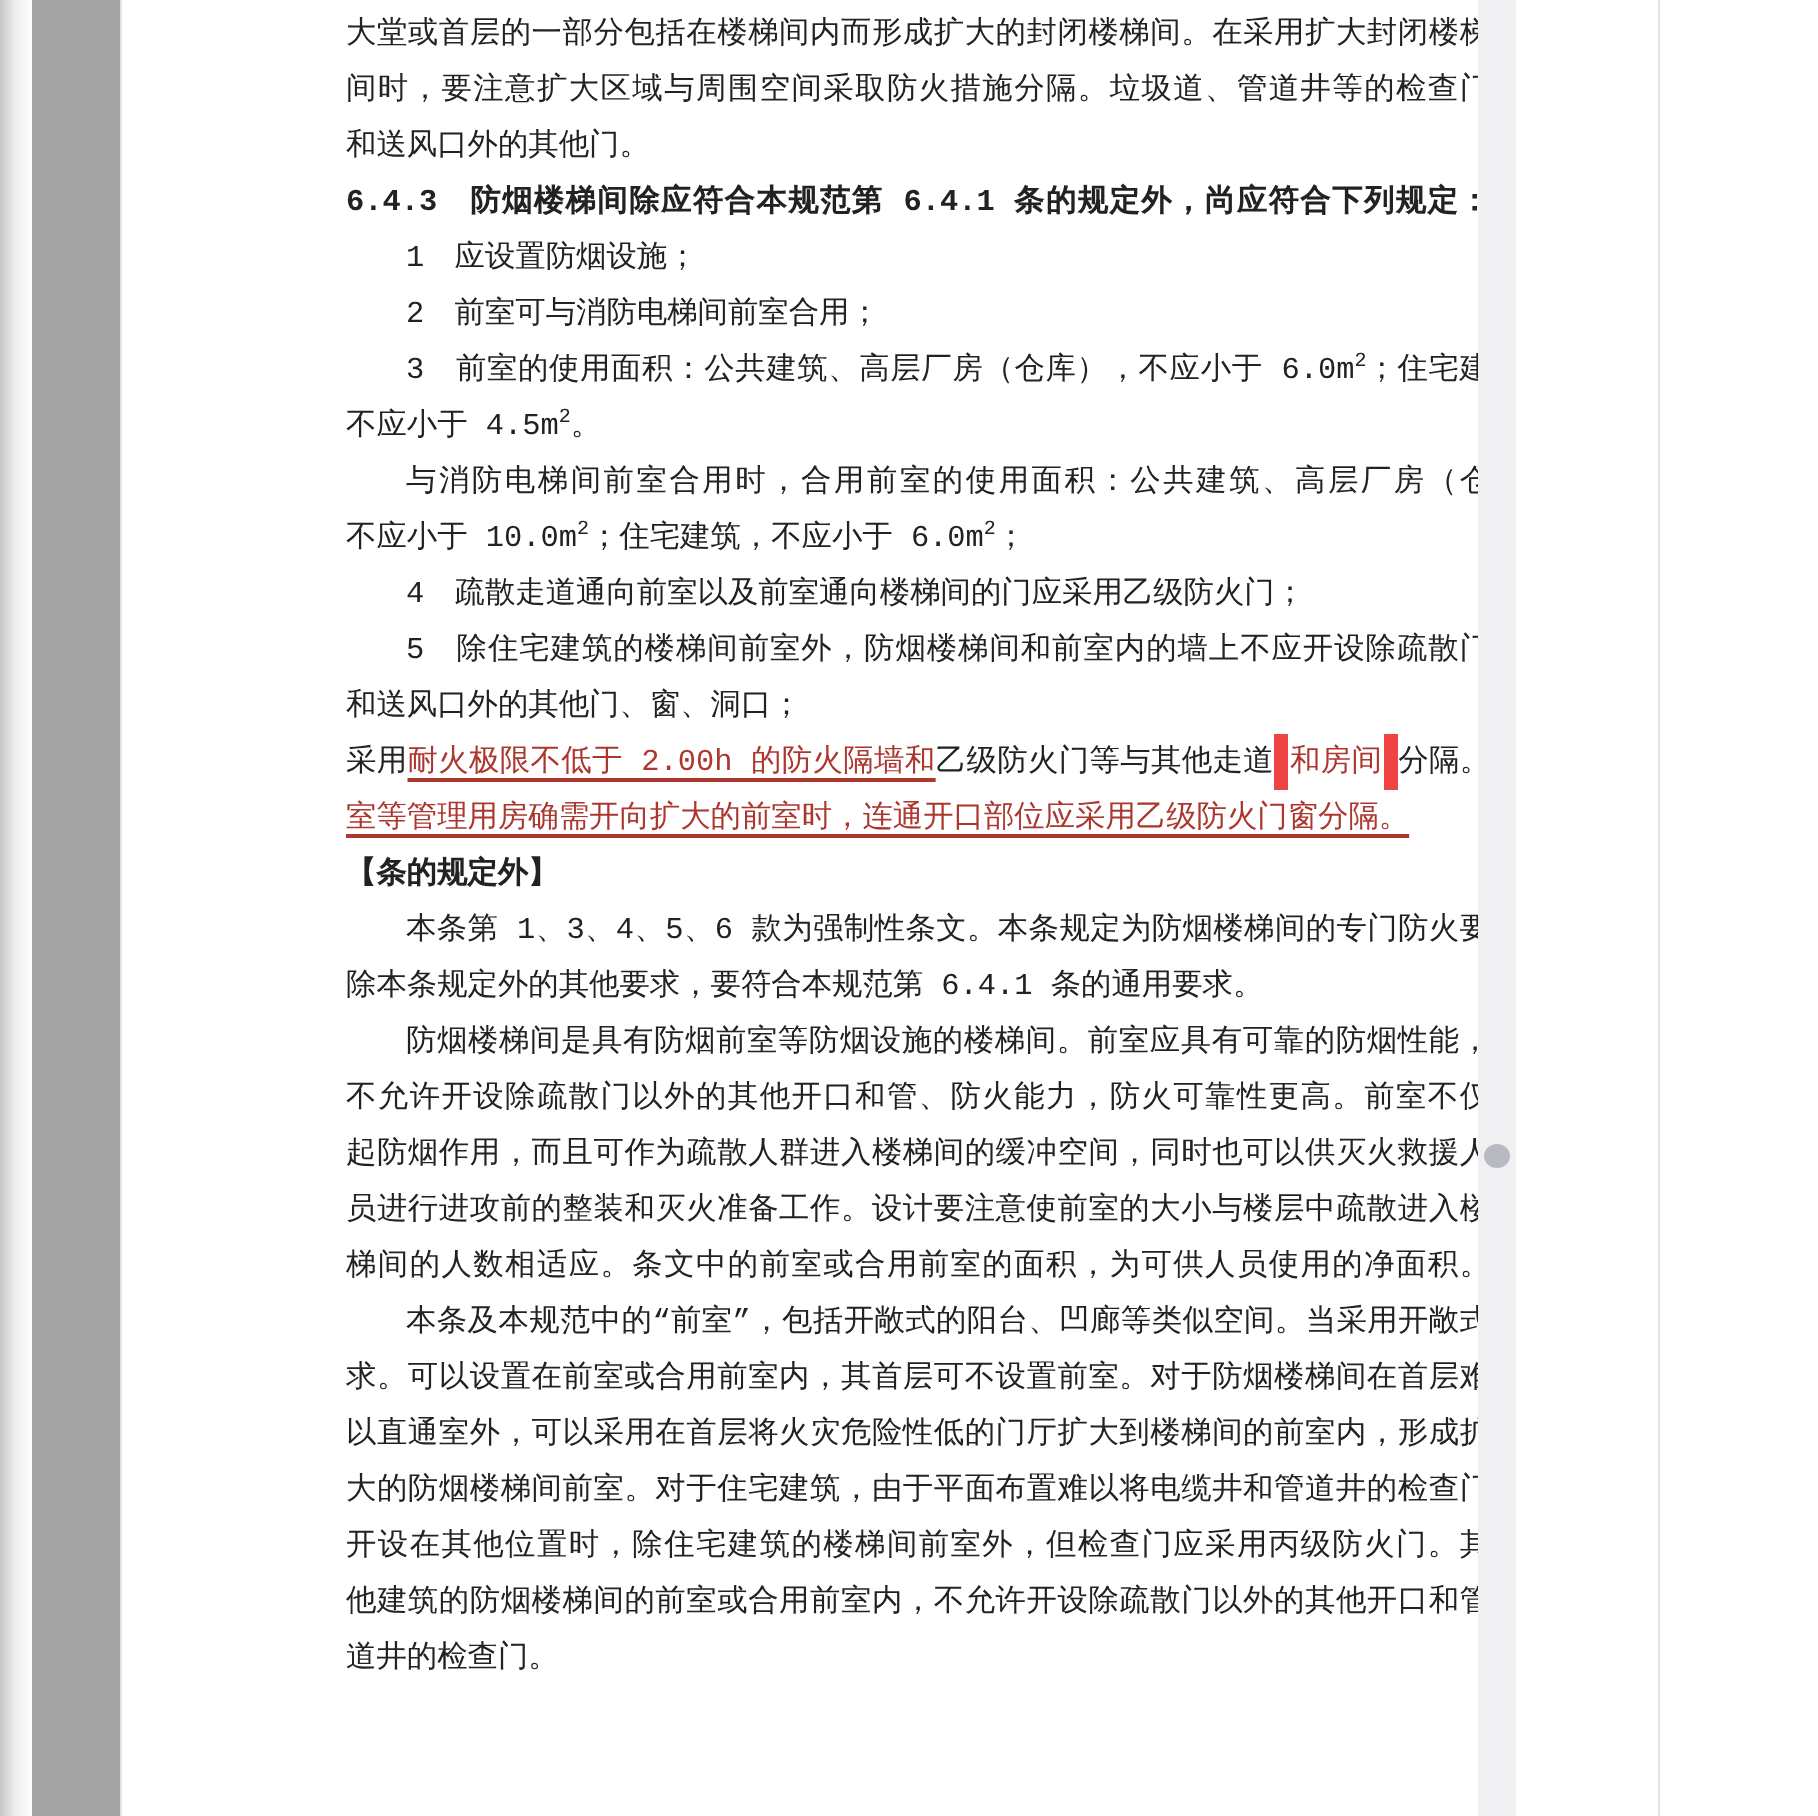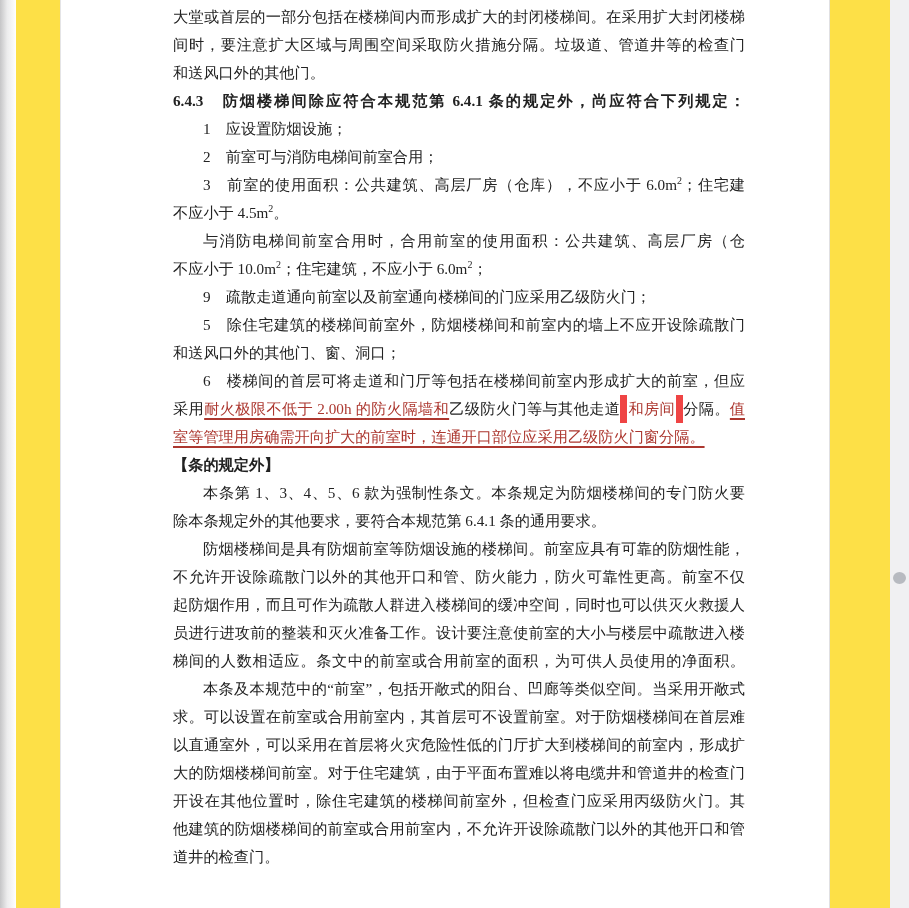--- a/index.html
+++ b/index.html
@@ -6,23 +6,24 @@
     margin: 0;
     padding: 0;
     width: 909px;
     height: 908px;
     background: #ffffff;
     overflow: hidden;
     font-family: "Liberation Serif", "DejaVu Serif", serif;
   }
   .viewer {
     position: relative;
-    width: 909px;
+    width: 758px;
     height: 908px;
-    background: #fde047;
+    background: #a3a3a3;
+    font-family: Liberation Mono, monospace;
   }
   .left-shadow {
     position: absolute;
     left: 0; top: 0; bottom: 0;
     width: 16px;
     background: linear-gradient(to right, #c5c5c7 0%, #ececed 45%, #ffffff 100%);
     pointer-events: none;
   }
   .page {
     position: absolute;
@@ -101,24 +102,23 @@
         <div class="line fill"><span class="r-n">大堂或首层的一部分包括在楼梯间内而形成扩大的封闭楼梯间。在采用扩大封闭楼梯</span></div>
         <div class="line fill"><span class="r-n">间时，要注意扩大区域与周围空间采取防火措施分隔。垃圾道、管道井等的检查门等，</span></div>
         <div class="line"><span class="r-n">和送风口外的其他门。</span></div>
         <div class="line fill bold"><span class="r-n">6.4.3　防烟楼梯间除应符合本规范第 6.4.1 条的规定外，尚应符合下列规定：</span></div>
         <div class="line indent"><span class="r-n">1　应设置防烟设施；</span></div>
         <div class="line indent"><span class="r-n">2　前室可与消防电梯间前室合用；</span></div>
         <div class="line fill indent"><span class="r-n">3　前室的使用面积：公共建筑、高层厂房（仓库），不应小于 6.0m</span><span class="r-sp">2</span><span class="r-n">；住宅建筑，</span></div>
         <div class="line"><span class="r-n">不应小于 4.5m</span><span class="r-sp">2</span><span class="r-n">。</span></div>
         <div class="line fill indent"><span class="r-n">与消防电梯间前室合用时，合用前室的使用面积：公共建筑、高层厂房（仓库），</span></div>
         <div class="line"><span class="r-n">不应小于 10.0m</span><span class="r-sp">2</span><span class="r-n">；住宅建筑，不应小于 6.0m</span><span class="r-sp">2</span><span class="r-n">；</span></div>
-        <div class="line indent"><span class="r-n">9　疏散走道通向前室以及前室通向楼梯间的门应采用乙级防火门；</span></div>
+        <div class="line indent"><span class="r-n">4　疏散走道通向前室以及前室通向楼梯间的门应采用乙级防火门；</span></div>
         <div class="line fill indent"><span class="r-n">5　除住宅建筑的楼梯间前室外，防烟楼梯间和前室内的墙上不应开设除疏散门</span></div>
         <div class="line"><span class="r-n">和送风口外的其他门、窗、洞口；</span></div>
-        <div class="line fill indent"><span class="r-n">6　楼梯间的首层可将走道和门厅等包括在楼梯间前室内形成扩大的前室，但应</span></div>
         <div class="line fill"><span class="r-n">采用</span><span class="r-ru">耐火极限不低于 2.00h 的防火隔墙和</span><span class="r-n">乙级防火门等与其他走道</span><span class="r-rb">和房间</span><span class="r-n">分隔。</span><span class="r-ru">值班</span></div>
         <div class="line"><span class="r-ru">室等管理用房确需开向扩大的前室时，连通开口部位应采用乙级防火门窗分隔。</span></div>
         <div class="line bold"><span class="r-n">【条的规定外】</span></div>
         <div class="line fill indent"><span class="r-n">本条第 1、3、4、5、6 款为强制性条文。本条规定为防烟楼梯间的专门防火要求，</span></div>
         <div class="line"><span class="r-n">除本条规定外的其他要求，要符合本规范第 6.4.1 条的通用要求。</span></div>
         <div class="line fill indent"><span class="r-n">防烟楼梯间是具有防烟前室等防烟设施的楼梯间。前室应具有可靠的防烟性能，</span></div>
         <div class="line fill"><span class="r-n">不允许开设除疏散门以外的其他开口和管、防火能力，防火可靠性更高。前室不仅</span></div>
         <div class="line fill"><span class="r-n">起防烟作用，而且可作为疏散人群进入楼梯间的缓冲空间，同时也可以供灭火救援人</span></div>
         <div class="line fill"><span class="r-n">员进行进攻前的整装和灭火准备工作。设计要注意使前室的大小与楼层中疏散进入楼</span></div>
         <div class="line fill"><span class="r-n">梯间的人数相适应。条文中的前室或合用前室的面积，为可供人员使用的净面积。</span></div>

